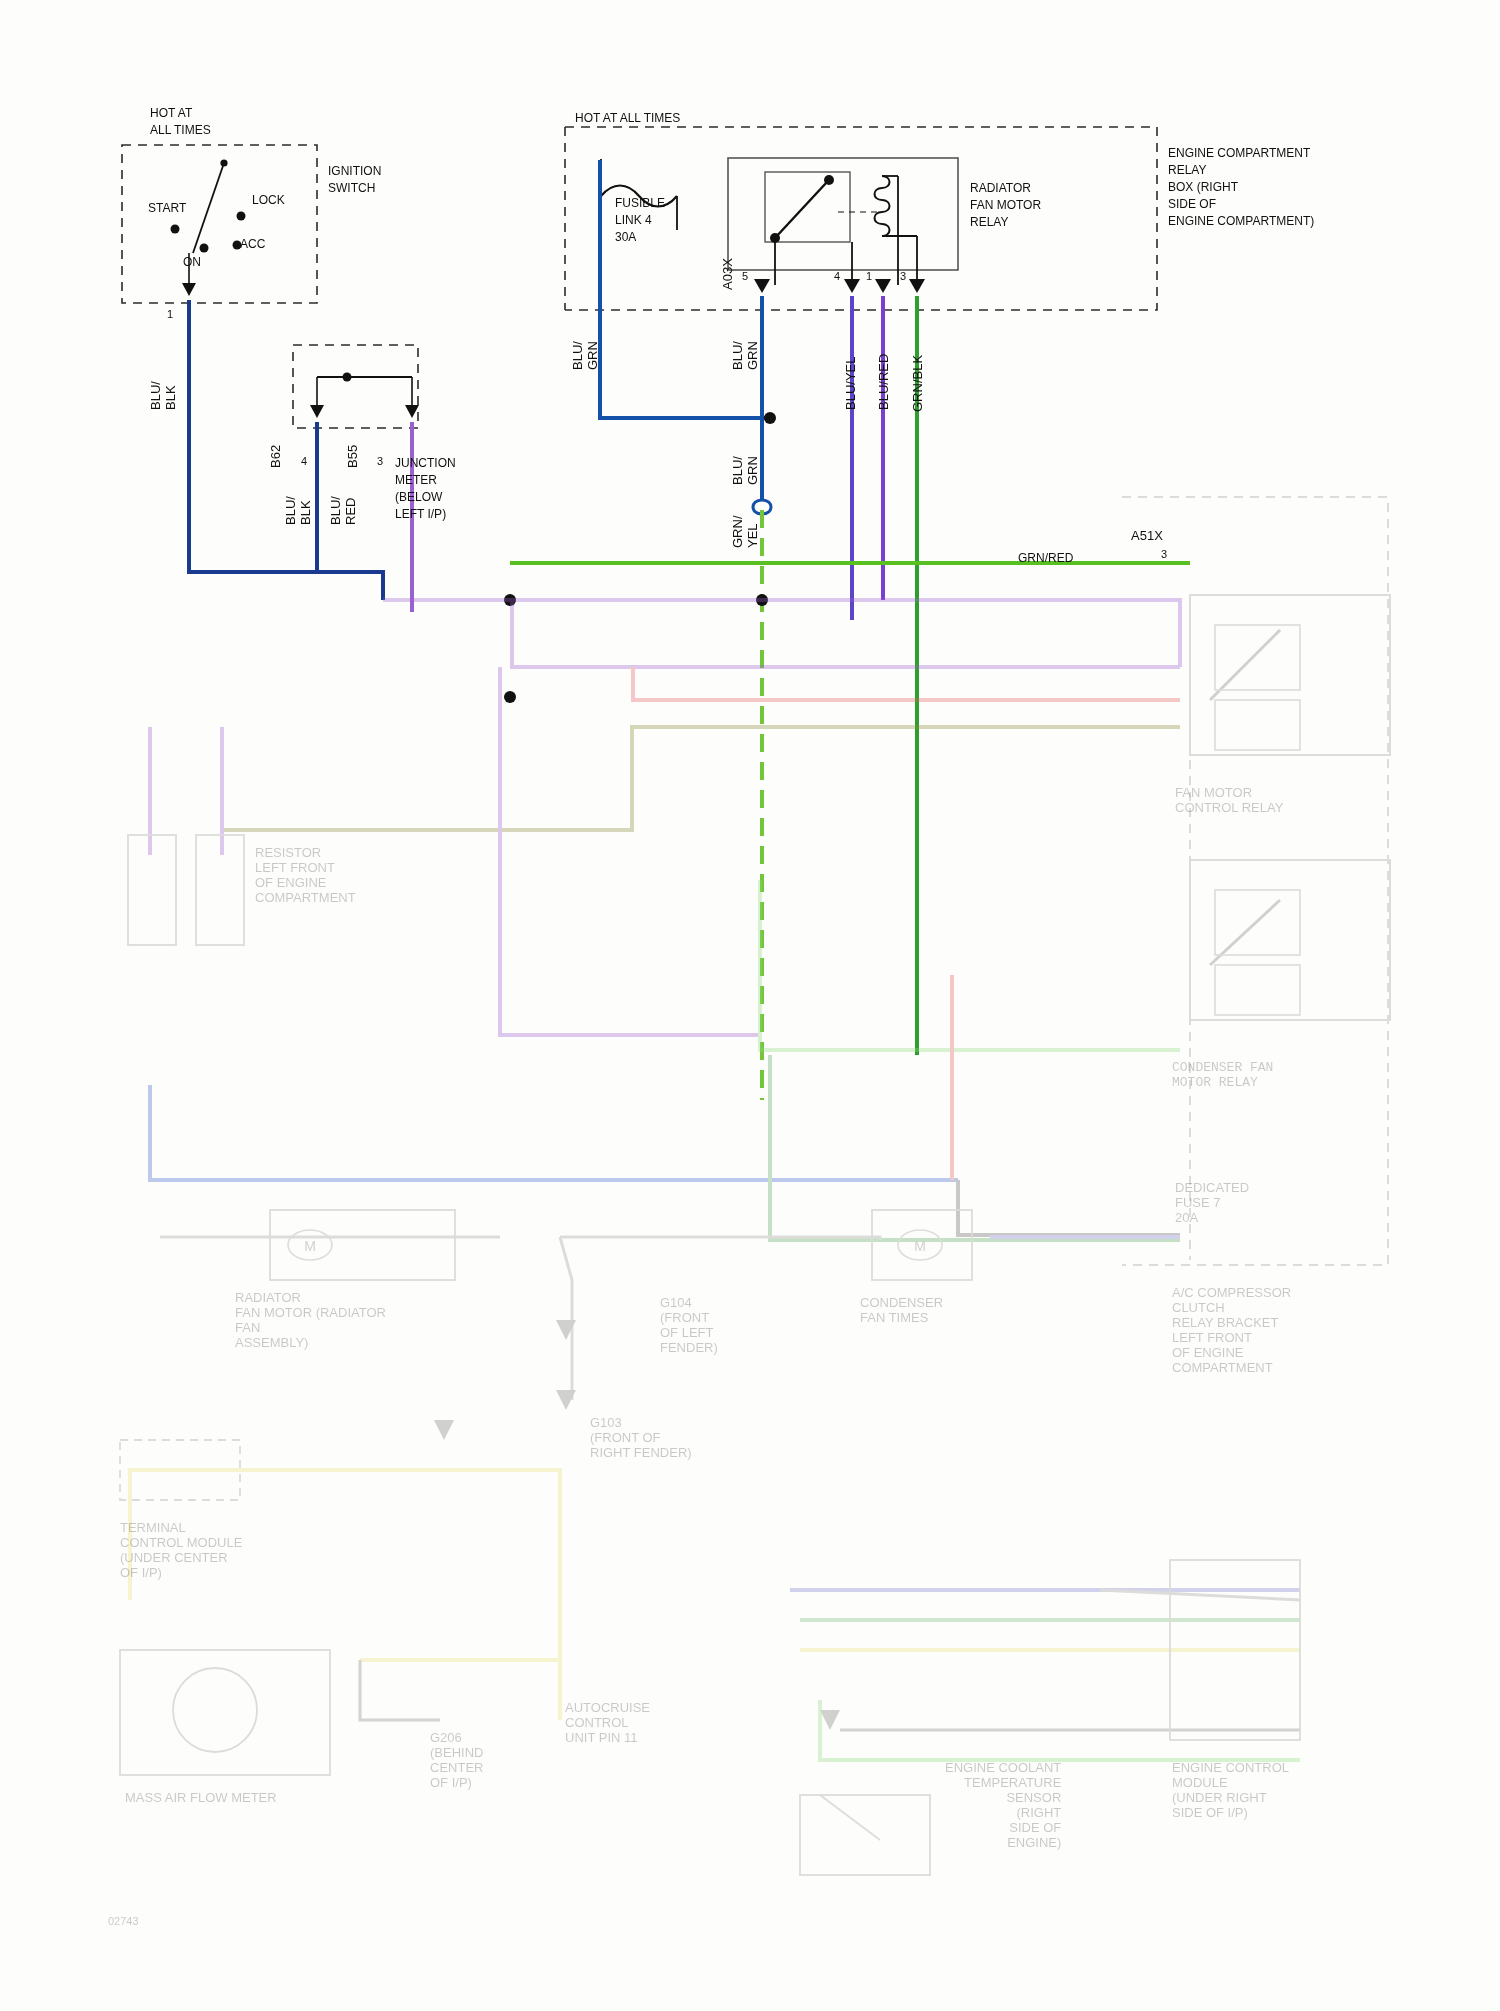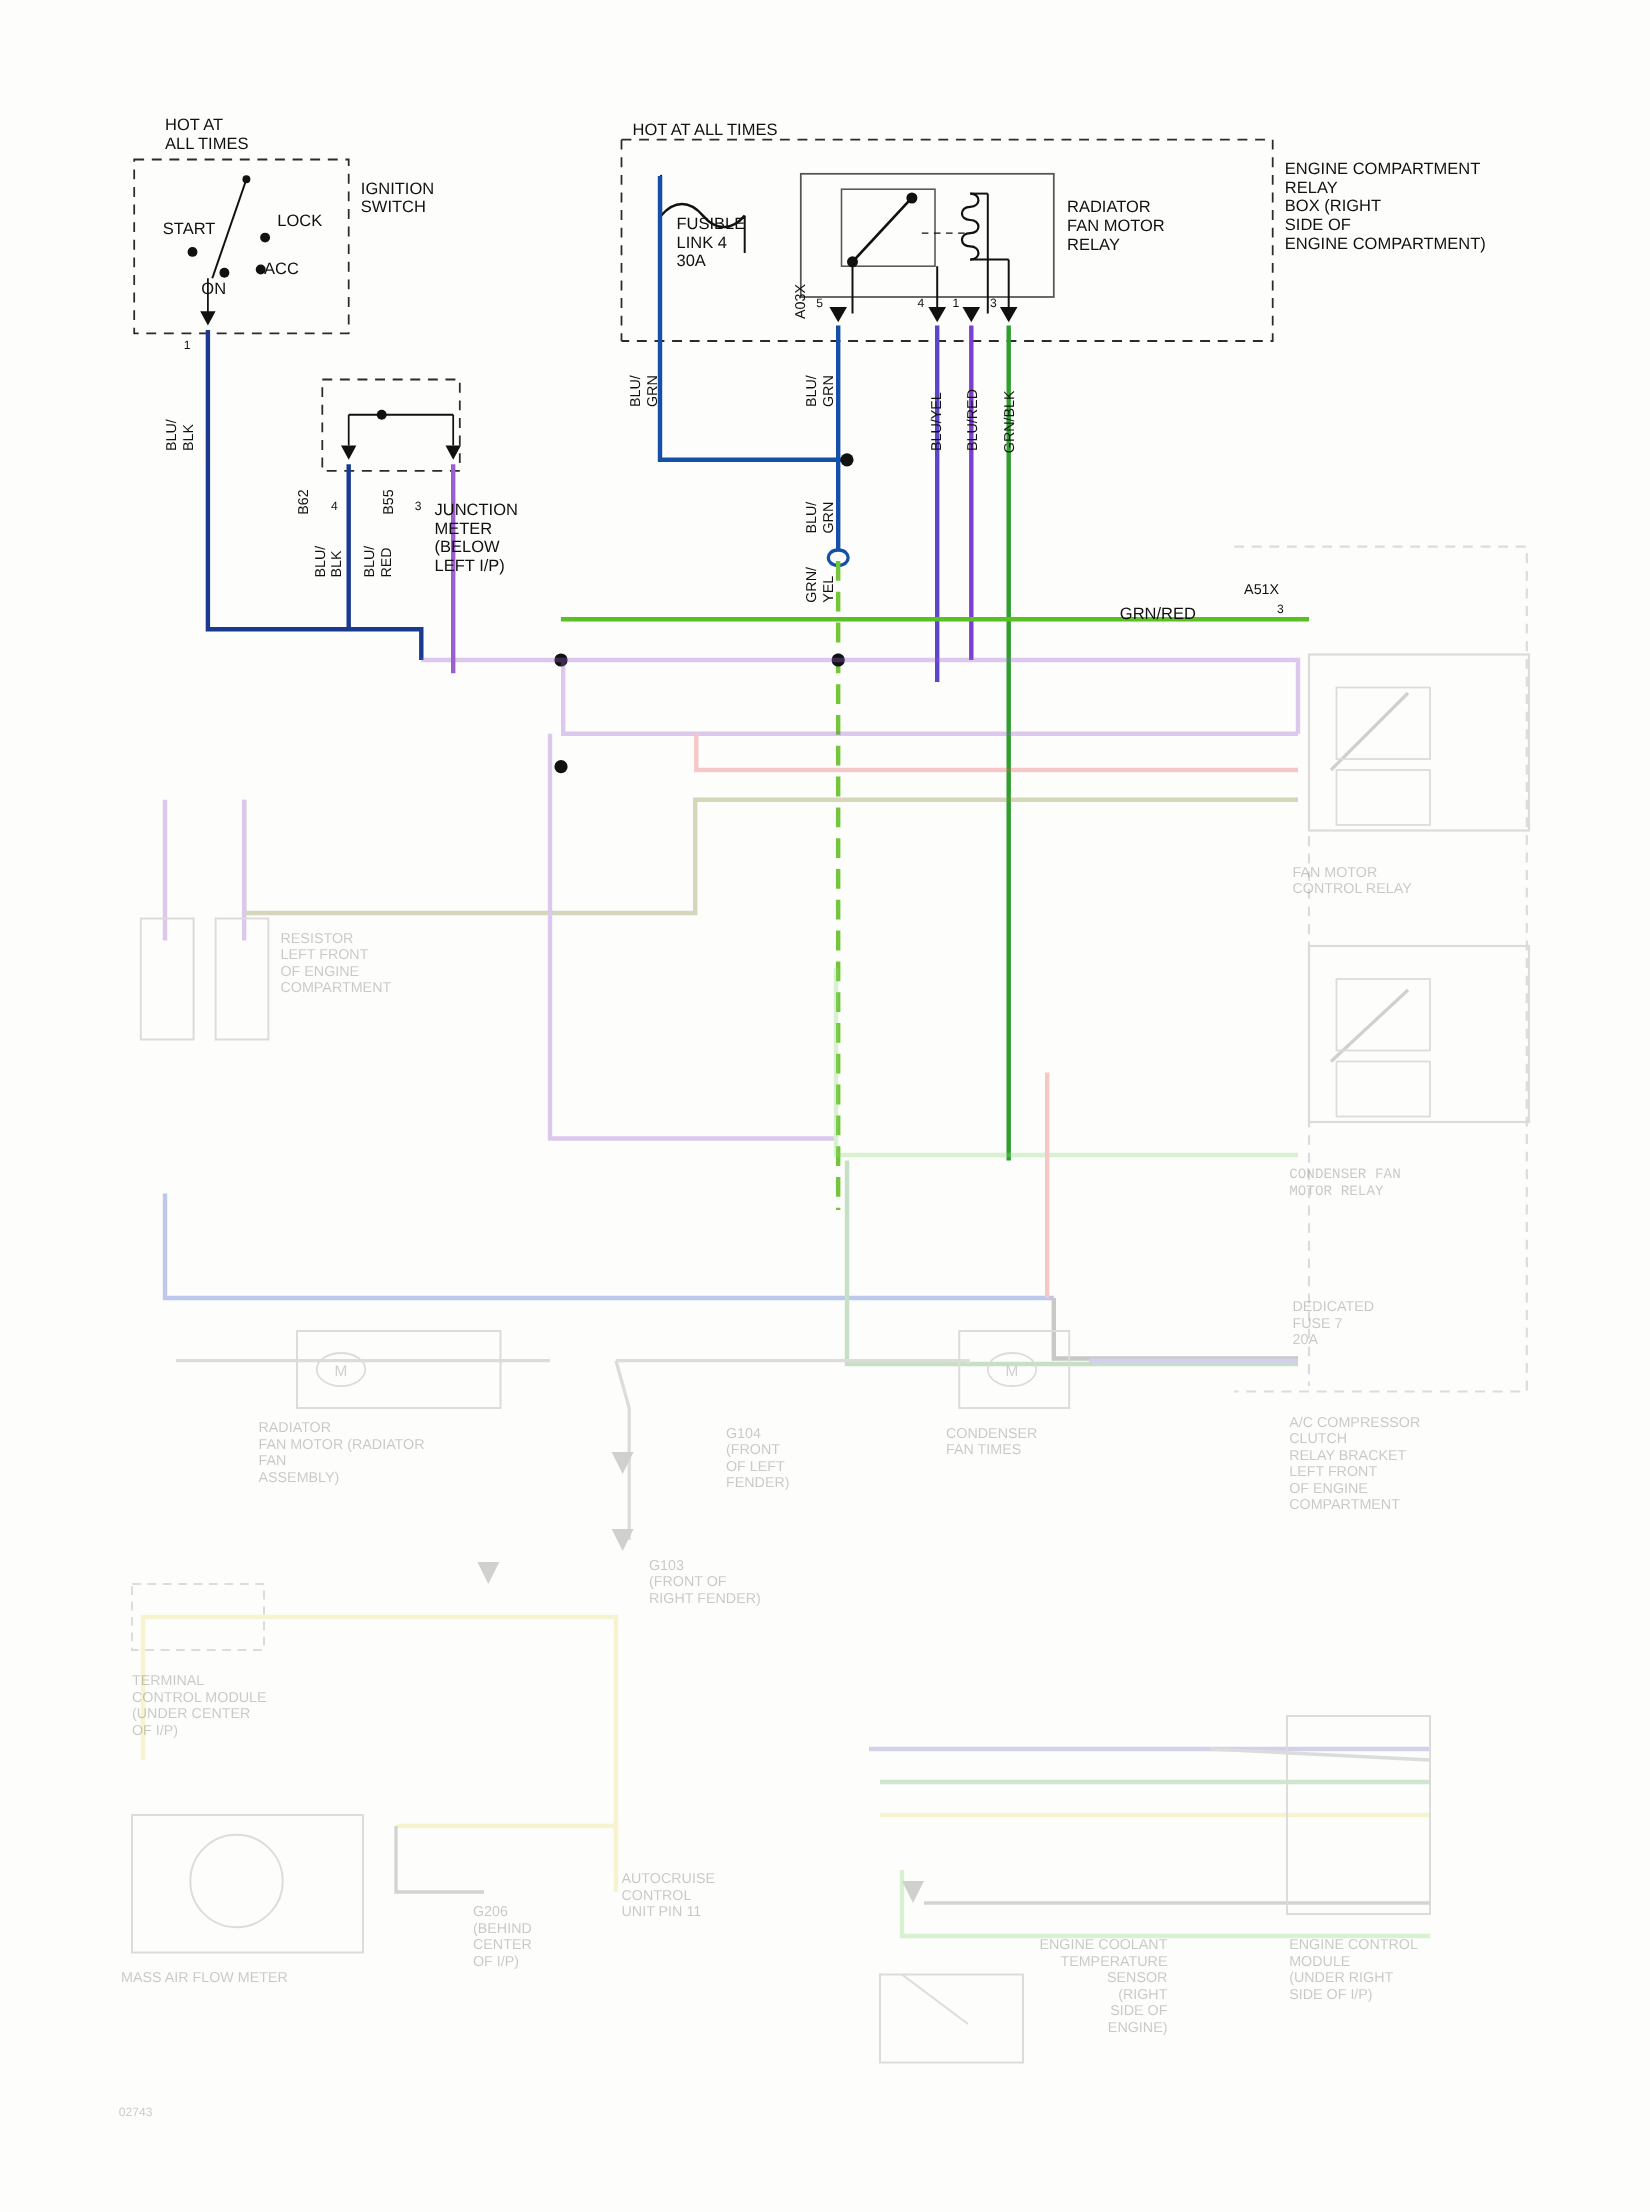--- a/index.html
+++ b/index.html
@@ -1,19 +1,19 @@
 <!DOCTYPE html>
 <html><head>
 <meta charset="utf-8">
 <style>
   html,body{margin:0;padding:0;background:#fdfdfb;}
   body{width:1500px;height:2011px;position:relative;font-family:"Liberation Sans",sans-serif;}
   #stage{position:absolute;left:0;top:0;width:1500px;height:2011px;overflow:hidden;}
   svg#wires{position:absolute;left:0;top:0;width:1500px;height:2011px;}
-  .lbl{position:absolute;font-size:15px;line-height:17px;color:#111;white-space:pre;}
+  .lbl{position:absolute;font-size:12px;line-height:17px;color:#111;white-space:pre;}
   .lbl.small{font-size:13px;line-height:15px;}
   .lbl.tiny{font-size:11px;line-height:13px;}
   .vert{transform-origin:0 0;}
   .faded{opacity:.33;}
   .faded2{opacity:.22;}
 </style>
 </head>
 <body>
 
 <div id="stage">
@@ -232,21 +232,21 @@
 (FRONT
 OF LEFT
 FENDER)</div>
 <div class="lbl small faded2" style="left:590px;top:1415px;">G103
 (FRONT OF
 RIGHT FENDER)</div>
 <div class="lbl small faded2" style="left:120px;top:1520px;">TERMINAL
 CONTROL MODULE
 (UNDER CENTER
 OF I/P)</div>
-<div class="lbl small faded2" style="left:110px;top:1790px;">MASS AIR FLOW METER</div>
+<div class="lbl small faded2" style="left:125px;top:1790px;">MASS AIR FLOW METER</div>
 <div class="lbl small faded2" style="left:430px;top:1730px;">G206
 (BEHIND
 CENTER
 OF I/P)</div>
 <div class="lbl small faded2" style="left:565px;top:1700px;">AUTOCRUISE
 CONTROL
 UNIT PIN 11</div>
 <div class="lbl small faded2" style="left:945px;top:1760px;text-align:right;">ENGINE COOLANT
 TEMPERATURE
 SENSOR

